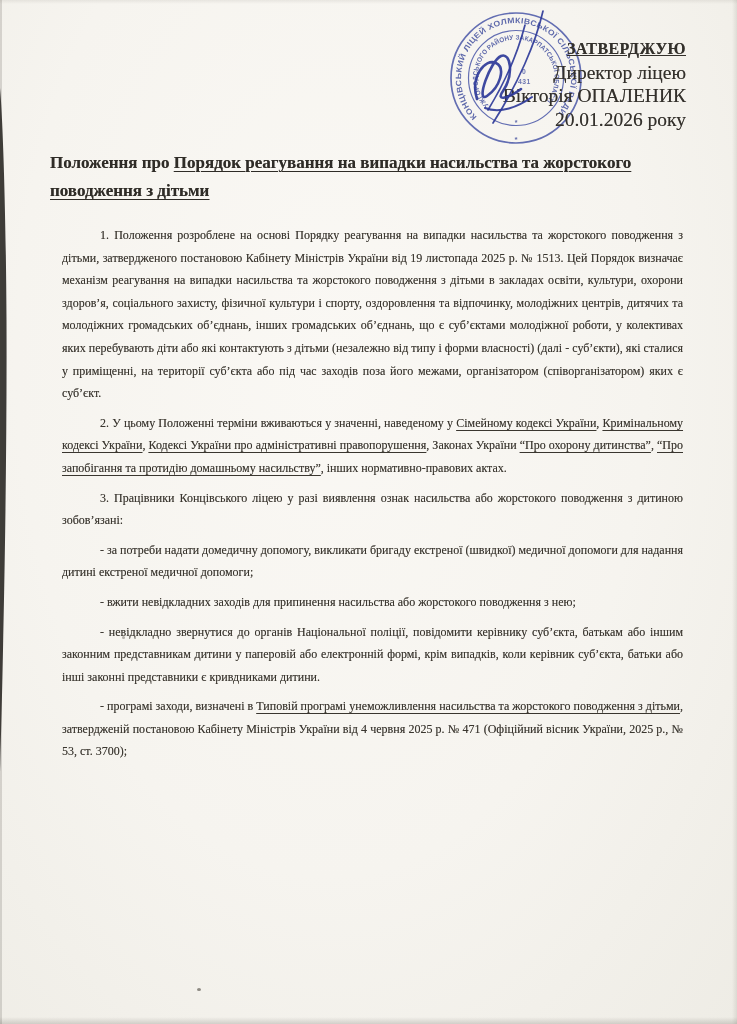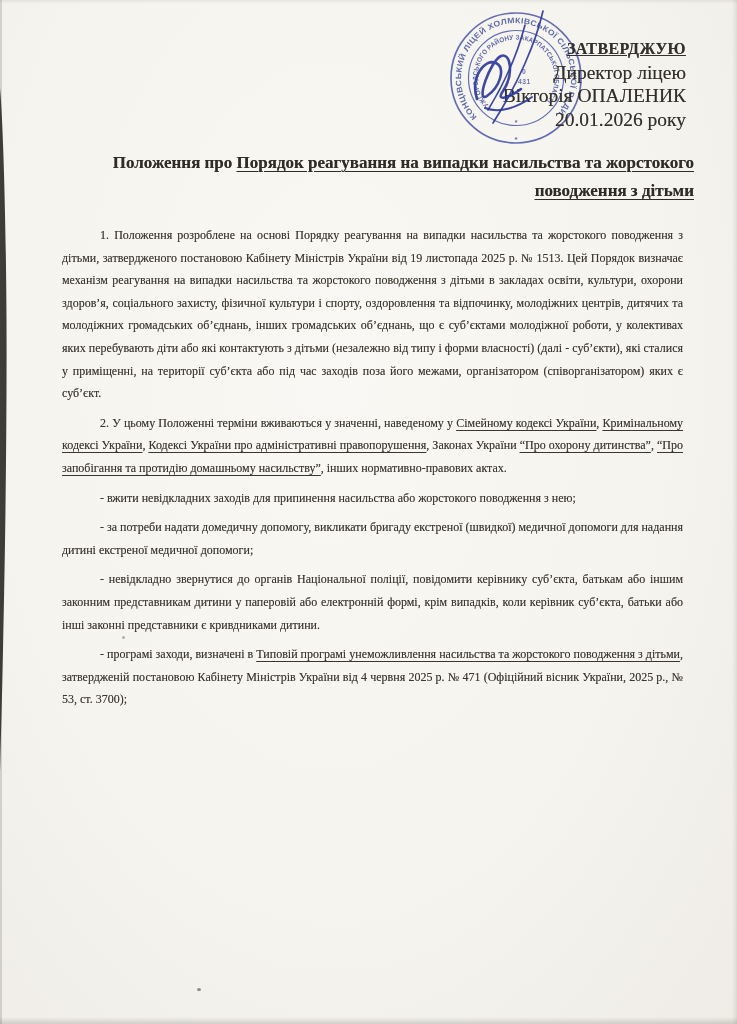--- a/index.html
+++ b/index.html
@@ -44,22 +44,22 @@
 
   
   .signature{position:absolute;left:430px;top:0;width:170px;height:160px;z-index:4;}
   .signature path{stroke:#2e3a99;fill:none;stroke-linecap:round;stroke-linejoin:round;opacity:.92;}
   .sig-long{stroke-width:1.7;}
   .sig-loop{stroke-width:2.6;}
   .sig-under{stroke-width:2.1;}
 
   
   .title{
-    position:absolute;top:149px;left:74px;width:620px;z-index:1;
-    text-align:right;font-size:17px;line-height:28px;color:#2f2c27;
+    position:absolute;top:149px;left:50px;width:620px;z-index:1;
+    text-align:left;font-size:17px;line-height:28px;color:#2f2c27;
     text-shadow:0 0 .5px rgba(47,44,39,.6);
   }
   .title .b{font-weight:bold;}
   .u{text-decoration:underline;text-underline-offset:3px;text-decoration-thickness:1.3px;}
   .docbody{
     position:absolute;top:224px;left:62px;width:621px;z-index:1;
     font-size:12px;line-height:22.6px;text-align:justify;color:#3a362f;
     text-shadow:0 0 .5px rgba(58,54,47,.5);
   }
   .para{margin:0 0 7px 0;text-indent:38px;}
@@ -105,22 +105,23 @@
     <path class="sig-long" d="M 95 25 C 88 52 74 84 58 110"></path>
     <path class="sig-loop" d="M 47 99 C 40 77 55 58 66 63 C 76 68 70 87 57 96 C 45 104 60 61 71 56 C 81 52 84 75 73 91 C 65 102 79 98 91 89"></path>
     <path class="sig-under" d="M 55 108 C 70 114 88 107 102 97"></path>
   </svg>
 
   <div class="title"><span class="b">Положення про </span><span class="u b">Порядок реагування на випадки насильства та жорстокого поводження з дітьми</span></div>
 
   <div class="docbody">
       <p class="para"><span>1. Положення розроблене на основі Порядку реагування на випадки насильства та жорстокого поводження з дітьми, затвердженого постановою Кабінету Міністрів України від 19 листопада 2025 р. № 1513. Цей Порядок визначає механізм реагування на випадки насильства та жорстокого поводження з дітьми в закладах освіти, культури, охорони здоров’я, соціального захисту, фізичної культури і спорту, оздоровлення та відпочинку, молодіжних центрів, дитячих та молодіжних громадських об’єднань, інших громадських об’єднань, що є суб’єктами молодіжної роботи, у колективах яких перебувають діти або які контактують з дітьми (незалежно від типу і форми власності) (далі - суб’єкти), які сталися у приміщенні, на території суб’єкта або під час заходів поза його межами, організатором (співорганізатором) яких є суб’єкт.</span></p>
       <p class="para"><span>2. У цьому Положенні терміни вживаються у значенні, наведеному у </span><span class="u">Сімейному кодексі України</span><span>, </span><span class="u">Кримінальному кодексі України</span><span>, </span><span class="u">Кодексі України про адміністративні правопорушення</span><span>, Законах України </span><span class="u">“Про охорону дитинства”</span><span>, </span><span class="u">“Про запобігання та протидію домашньому насильству”</span><span>, інших нормативно-правових актах.</span></p>
+      <p class="para"><span>3. Працівники Концівського ліцею у разі виявлення ознак насильства або жорстокого поводження з дитиною зобов’язані:</span></p>
+      <p class="para"><span>- за потреби надати домедичну допомогу, викликати бригаду екстреної (швидкої) медичної допомоги для надання дитині екстреної медичної допомоги;</span></p>
       <p class="para"><span>- вжити невідкладних заходів для припинення насильства або жорстокого поводження з нею;</span></p>
-      <p class="para"><span>- за потреби надати домедичну допомогу, викликати бригаду екстреної (швидкої) медичної допомоги для надання дитині екстреної медичної допомоги;</span></p>
       <p class="para"><span>- невідкладно звернутися до органів Національної поліції, повідомити керівнику суб’єкта, батькам або іншим законним представникам дитини у паперовій або електронній формі, крім випадків, коли керівник суб’єкта, батьки або інші законні представники є кривдниками дитини.</span></p>
       <p class="para"><span>- програмі заходи, визначені в </span><span class="u">Типовій програмі унеможливлення насильства та жорстокого поводження з дітьми</span><span>, затвердженій постановою Кабінету Міністрів України від 4 червня 2025 р. № 471 (Офіційний вісник України, 2025 р., № 53, ст. 3700);</span></p>
     </div>
 
   <div class="artifact-dot dot-a"></div>
   <div class="artifact-dot dot-b"></div>
 
   <svg class="edge-left-svg" viewBox="0 0 10 1024" preserveAspectRatio="none" aria-hidden="true">
     <path d="M 0 88 C 3 120 6 220 6.5 320 C 7 430 5 560 3 650 C 2 700 1 740 0 772 Z" fill="#1d1b18" opacity="0.85"></path>
   </svg>

